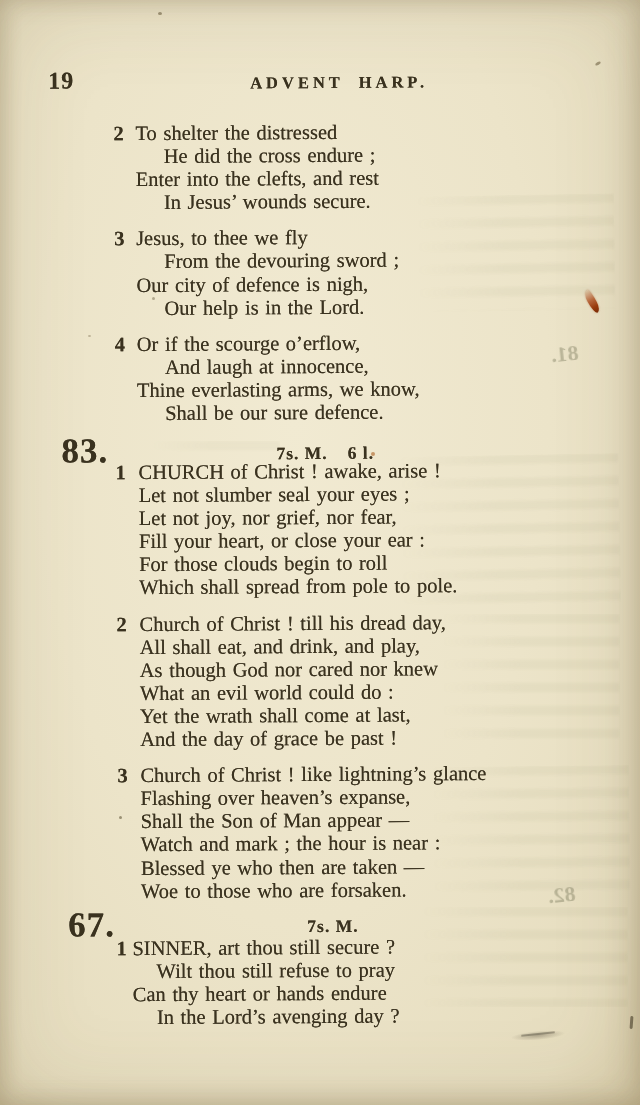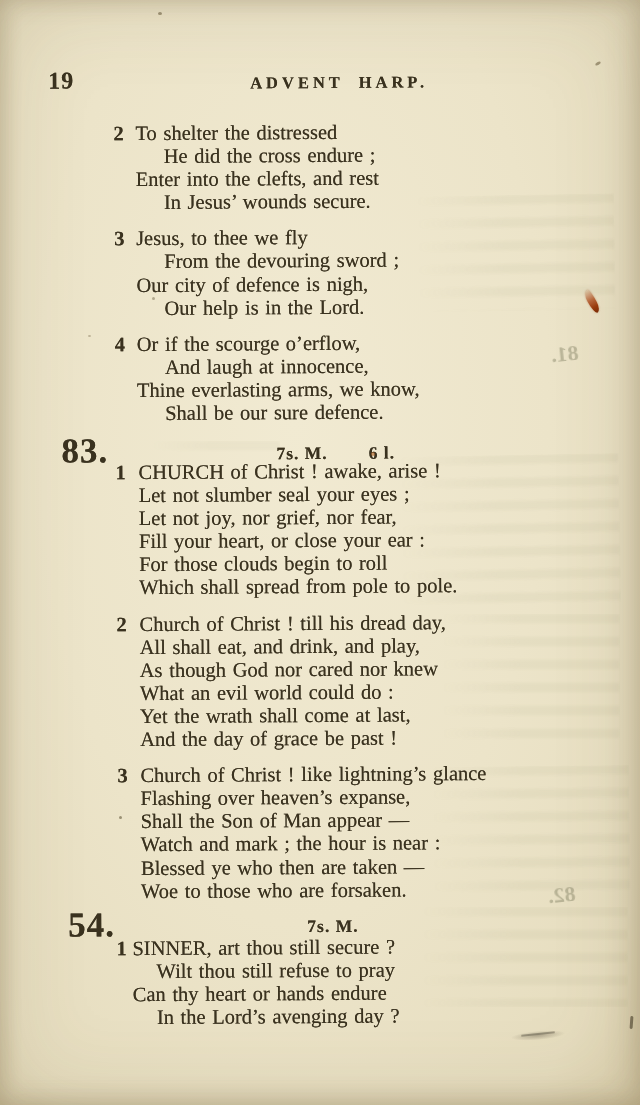--- a/index.html
+++ b/index.html
@@ -35,21 +35,21 @@
   .vnum { position:absolute; left:0; top:0; font-weight:bold; }
   .ind  { margin-left:28px; }
   .sec-h84 .ind { margin-left:24px; }
 
   .hymn-no { position:absolute; font-size:35px; font-weight:bold; letter-spacing:1px; }
   .no-83 { left:62px; top:430px; }
   .no-84 { left:66px; top:904px; }
   .meter { position:absolute; font-size:17.5px; font-weight:bold; letter-spacing:1px; white-space:nowrap; }
   .m-83 { left:277px; top:443px; }
   .m-84 { left:305px; top:916px; }
-  .meter .lines-label { margin-left:41px; }
+  .meter .lines-label { margin-left:20px; }
 
   
   .ghost { position:absolute; pointer-events:none; filter:blur(1.4px); opacity:0.6; z-index:2;
     background:repeating-linear-gradient(to bottom,
       rgba(146,146,110,0.15) 0px, rgba(146,146,110,0.15) 9px,
       rgba(0,0,0,0) 9px, rgba(0,0,0,0) 23px);
     -webkit-mask-image:linear-gradient(to left, rgba(0,0,0,.9) 55%, transparent 100%);
             mask-image:linear-gradient(to left, rgba(0,0,0,.9) 55%, transparent 100%);
   }
   .g1 { left:415px; top:195px; width:200px; height:116px; transform:rotate(-1deg); }
@@ -156,21 +156,21 @@
         <span class="vnum">3</span>
         <div class="line">Church of Christ ! like lightning’s glance</div>
         <div class="line">Flashing over heaven’s expanse,</div>
         <div class="line">Shall the Son of Man appear —</div>
         <div class="line">Watch and mark ; the hour is near :</div>
         <div class="line">Blessed ye who then are taken —</div>
         <div class="line">Woe to those who are forsaken.</div>
       </div>
     </section>
 
-    <div class="hymn-no no-84">54.</div>
+    <div class="hymn-no no-84">67.</div>
     <div class="meter m-84">
       <span>7s. M.</span>
     </div>
     <section class="sec-h84 verse-text">
       <div class="verse">
         <span class="vnum">1</span>
         <div class="line">SINNER, art thou still secure ?</div>
         <div class="line ind">Wilt thou still refuse to pray</div>
         <div class="line">Can thy heart or hands endure</div>
         <div class="line ind">In the Lord’s avenging day ?</div>

